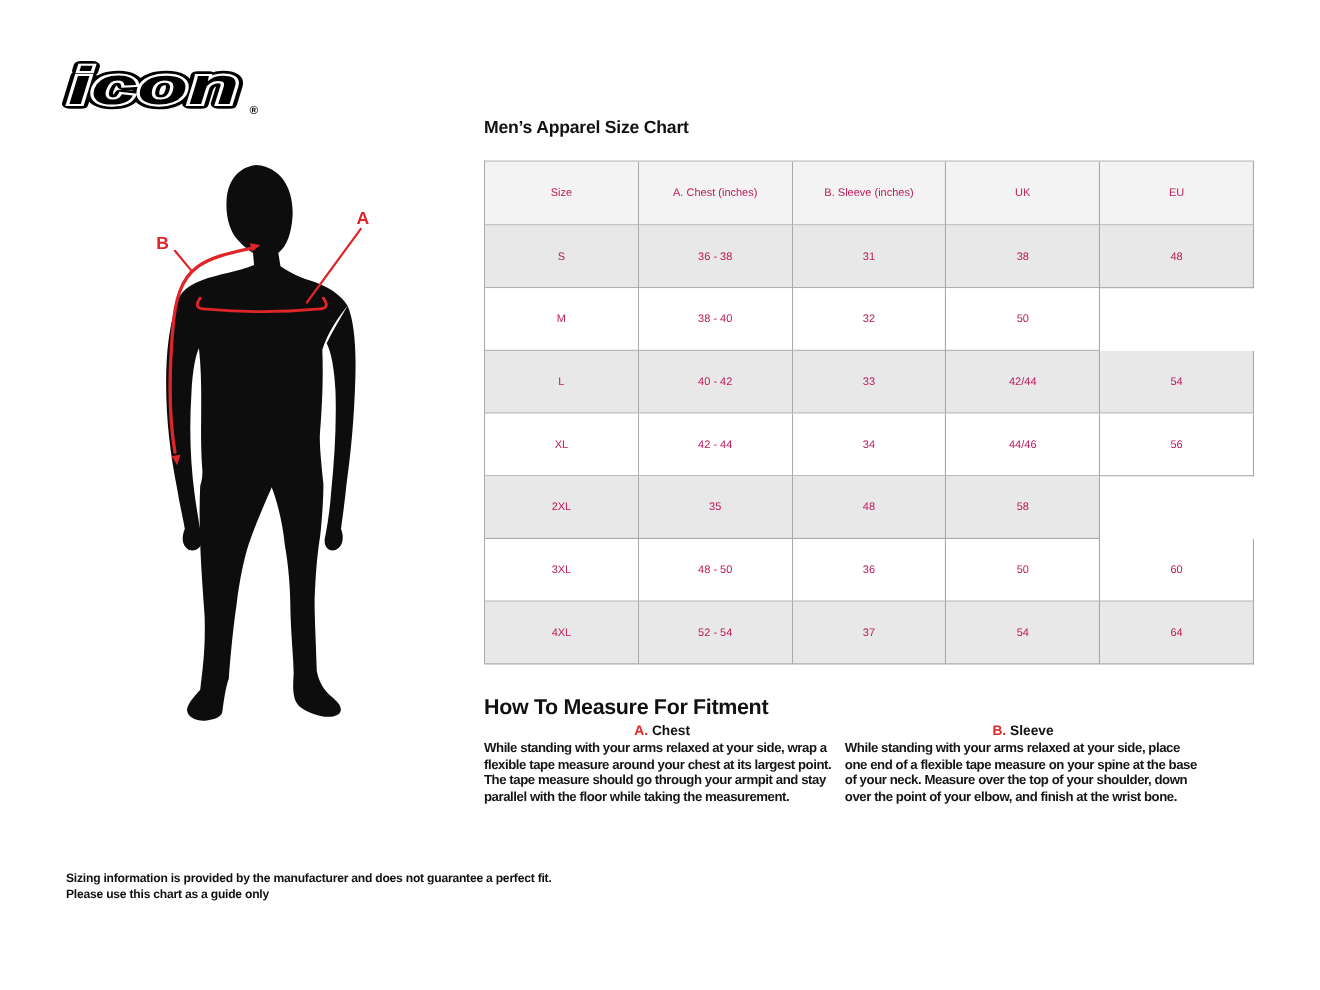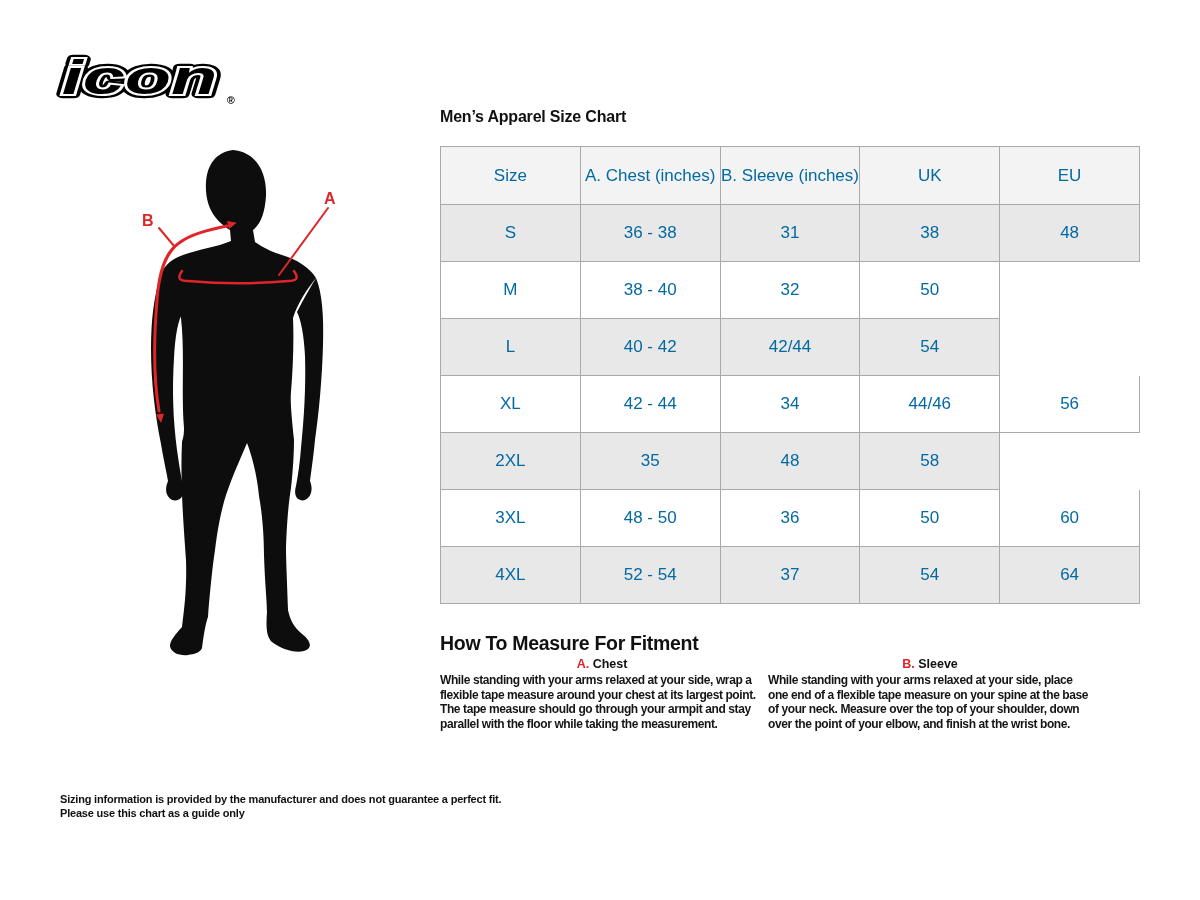--- a/index.html
+++ b/index.html
@@ -13,21 +13,21 @@
   
   .figure { position:absolute; left:60px; top:140px; width:360px; height:540px; }
 
   
   .title { position:absolute; left:440px; top:108px; font-size:16px; font-weight:bold;
     letter-spacing:-0.2px; color:#111; }
 
   
   .size-table { position:absolute; left:440px; top:146px; width:700px;
     border-top:1px solid #a9a9a9; border-left:1px solid #a9a9a9;
-    font-size:17px; color:#0369a1; }
+    font-size:10px; color:#be185d; }
   .t-row { display:grid; grid-template-columns:repeat(5, 1fr); }
   .t-cell { height:57px; display:flex; align-items:center; justify-content:center;
     border-right:1px solid #a9a9a9; border-bottom:1px solid #a9a9a9; background:#fff;
     text-align:center; }
   .t-head .t-cell { height:58px; background:#f3f3f3; }
   .t-body .t-row:nth-child(odd) .t-cell { background:#e8e8e8; }
 
   
   .howto-heading { position:absolute; left:440px; top:632px; font-size:19.5px;
     font-weight:bold; letter-spacing:-0.3px; color:#111; }
@@ -165,20 +165,21 @@
       </div>
       <div class="t-row">
         <div class="t-cell">M</div>
         <div class="t-cell">38 - 40</div>
         <div class="t-cell">32</div>
         <div class="t-cell">50</div>
       </div>
       <div class="t-row">
         <div class="t-cell">L</div>
         <div class="t-cell">40 - 42</div>
+        <div class="t-cell">33</div>
         <div class="t-cell">42/44</div>
         <div class="t-cell">54</div>
       </div>
       <div class="t-row">
         <div class="t-cell">XL</div>
         <div class="t-cell">42 - 44</div>
         <div class="t-cell">34</div>
         <div class="t-cell">44/46</div>
         <div class="t-cell">56</div>
       </div>

